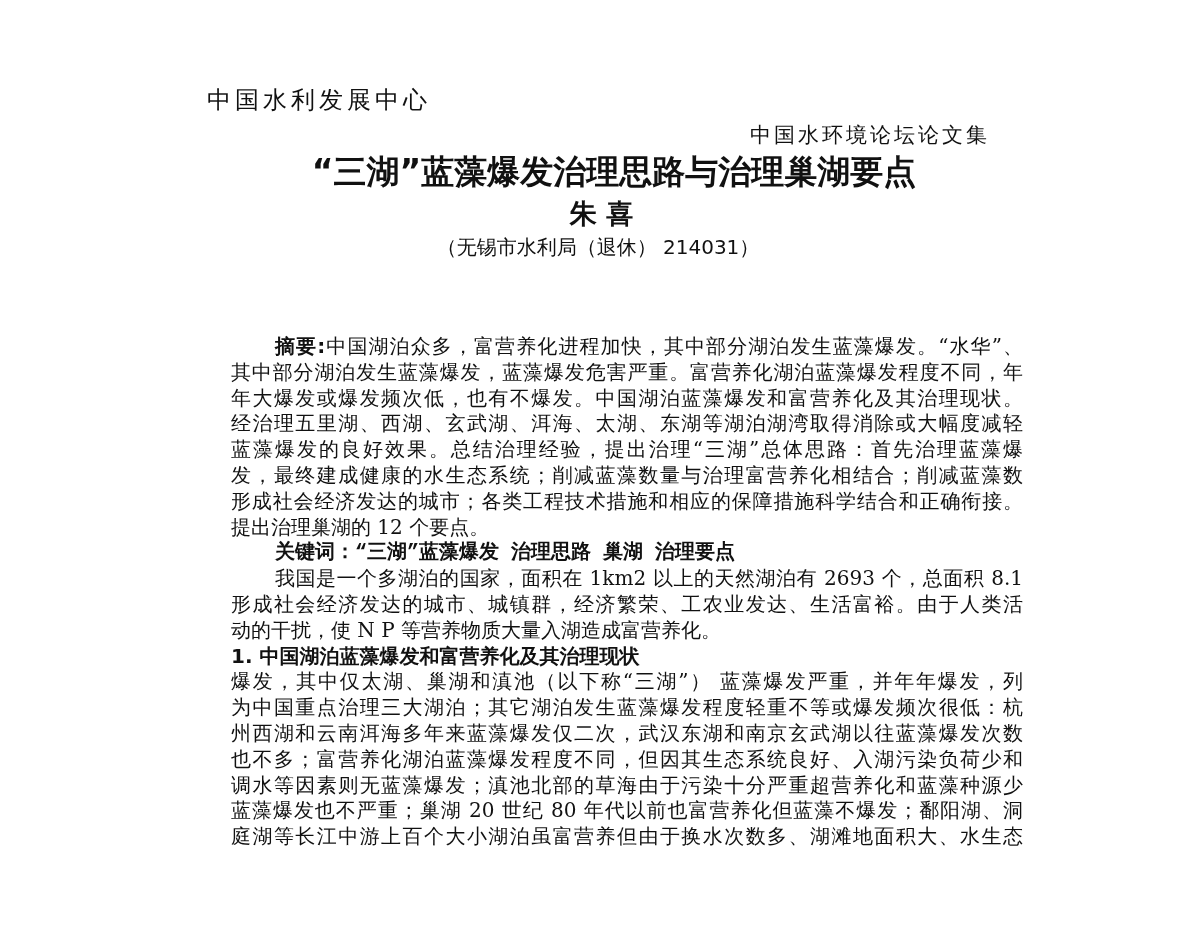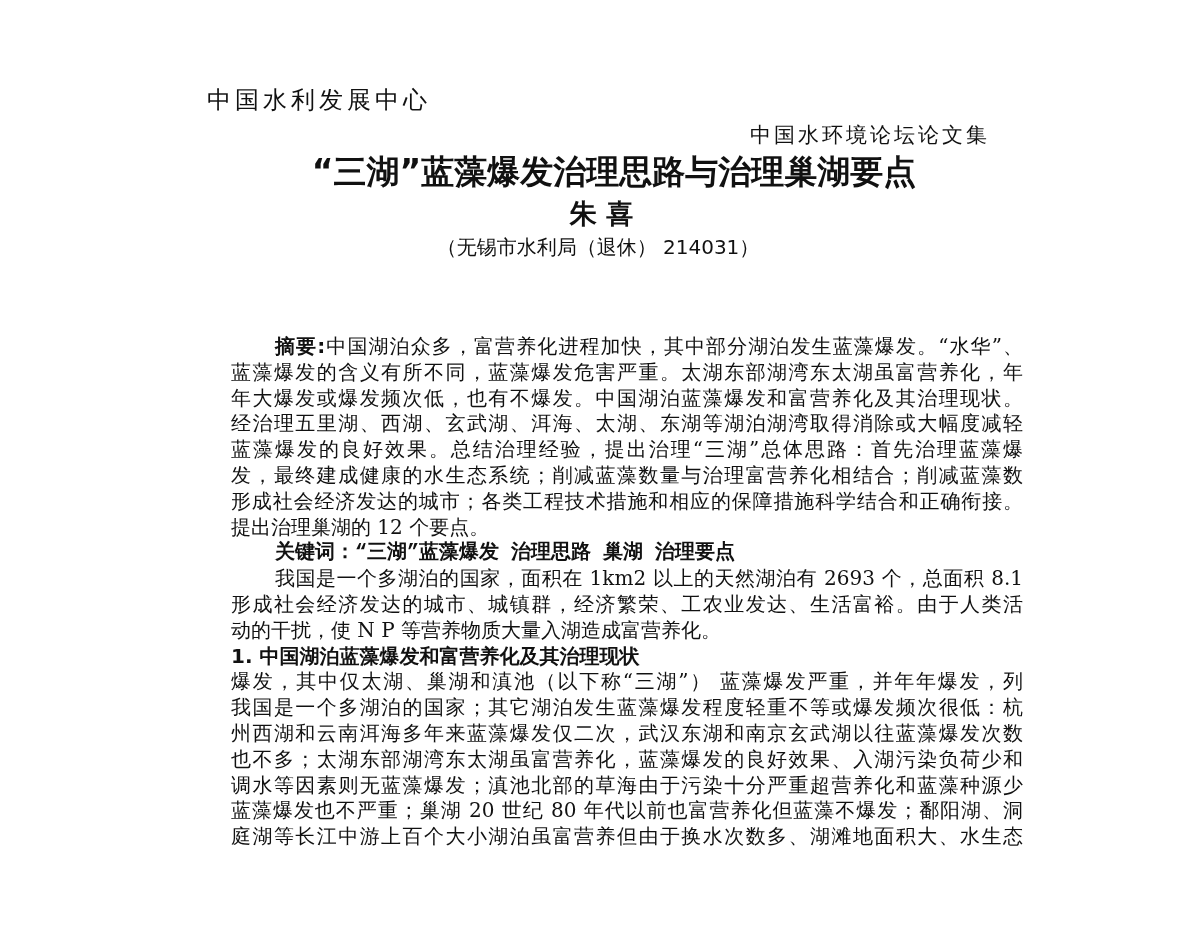--- a/index.html
+++ b/index.html
@@ -22,36 +22,36 @@
 <body>
 
 <div class="abs org">中国水利发展中心</div>
 <div class="abs coll">中国水环境论坛论文集</div>
 <div class="abs title">“三湖”蓝藻爆发治理思路与治理巢湖要点</div>
 <div class="abs author">朱 喜</div>
 <div class="abs affil">（无锡市水利局（退休） 214031）</div>
 
 <div class="body">
   <div class="line indent"><span class="bold">摘要:</span><span>中国湖泊众多，富营养化进程加快，其中部分湖泊发生蓝藻爆发。“水华”、</span></div>
-  <div class="line">蓝藻爆发的含义有所不同，蓝藻爆发危害严重。太湖东部湖湾东太湖虽富营养化，年</div>
+  <div class="line">其中部分湖泊发生蓝藻爆发，蓝藻爆发危害严重。富营养化湖泊蓝藻爆发程度不同，年</div>
   <div class="line">年大爆发或爆发频次低，也有不爆发。中国湖泊蓝藻爆发和富营养化及其治理现状。</div>
   <div class="line">经治理五里湖、西湖、玄武湖、洱海、太湖、东湖等湖泊湖湾取得消除或大幅度减轻</div>
   <div class="line">蓝藻爆发的良好效果。总结治理经验，提出治理“三湖”总体思路：首先治理蓝藻爆</div>
   <div class="line">发，最终建成健康的水生态系统；削减蓝藻数量与治理富营养化相结合；削减蓝藻数</div>
   <div class="line">形成社会经济发达的城市；各类工程技术措施和相应的保障措施科学结合和正确衔接。</div>
   <div class="line last">提出治理巢湖的 12 个要点。</div>
 
   <div class="line last indent kw">关键词：“三湖”蓝藻爆发  治理思路  巢湖  治理要点</div>
 
   <div class="line indent">我国是一个多湖泊的国家，面积在 1km2 以上的天然湖泊有 2693 个，总面积 8.1</div>
   <div class="line">形成社会经济发达的城市、城镇群，经济繁荣、工农业发达、生活富裕。由于人类活</div>
   <div class="line last">动的干扰，使 N P 等营养物质大量入湖造成富营养化。</div>
 
   <div class="line last bold">1. 中国湖泊蓝藻爆发和富营养化及其治理现状</div>
 
   <div class="line">爆发，其中仅太湖、巢湖和滇池（以下称“三湖”） 蓝藻爆发严重，并年年爆发，列</div>
-  <div class="line">我国是一个多湖泊的国家；其它湖泊发生蓝藻爆发程度轻重不等或爆发频次很低：杭</div>
+  <div class="line">为中国重点治理三大湖泊；其它湖泊发生蓝藻爆发程度轻重不等或爆发频次很低：杭</div>
   <div class="line">州西湖和云南洱海多年来蓝藻爆发仅二次，武汉东湖和南京玄武湖以往蓝藻爆发次数</div>
-  <div class="line">也不多；太湖东部湖湾东太湖虽富营养化，蓝藻爆发的良好效果、入湖污染负荷少和</div>
+  <div class="line">也不多；富营养化湖泊蓝藻爆发程度不同，但因其生态系统良好、入湖污染负荷少和</div>
   <div class="line">调水等因素则无蓝藻爆发；滇池北部的草海由于污染十分严重超营养化和蓝藻种源少</div>
   <div class="line">蓝藻爆发也不严重；巢湖 20 世纪 80 年代以前也富营养化但蓝藻不爆发；鄱阳湖、洞</div>
   <div class="line">庭湖等长江中游上百个大小湖泊虽富营养但由于换水次数多、湖滩地面积大、水生态</div>
 </div>
 
 </body></html>

